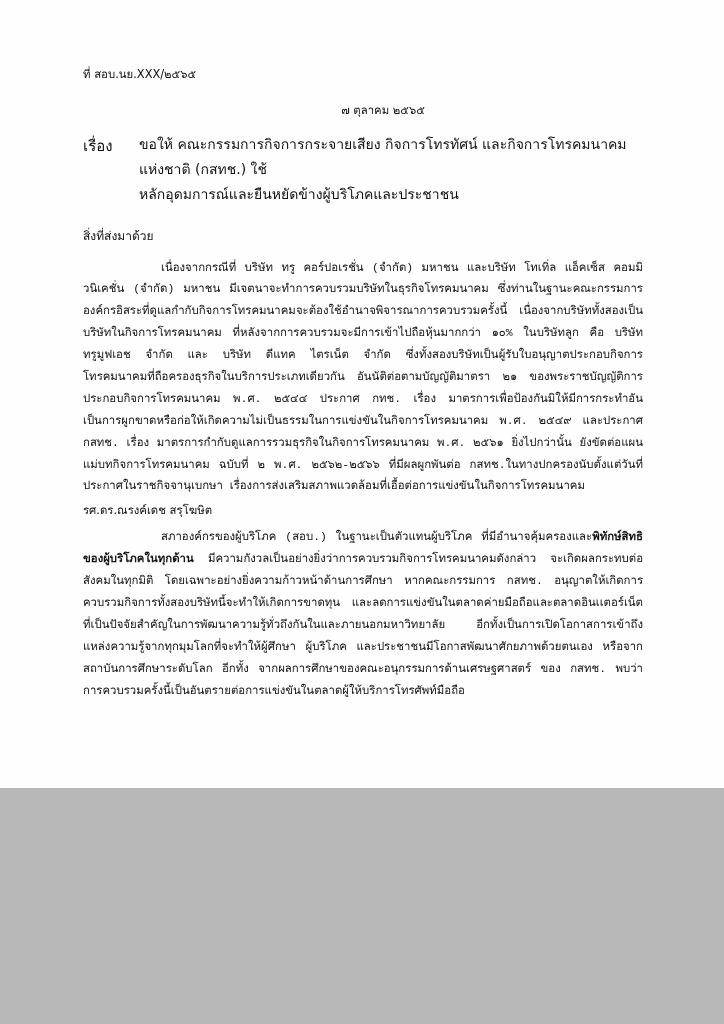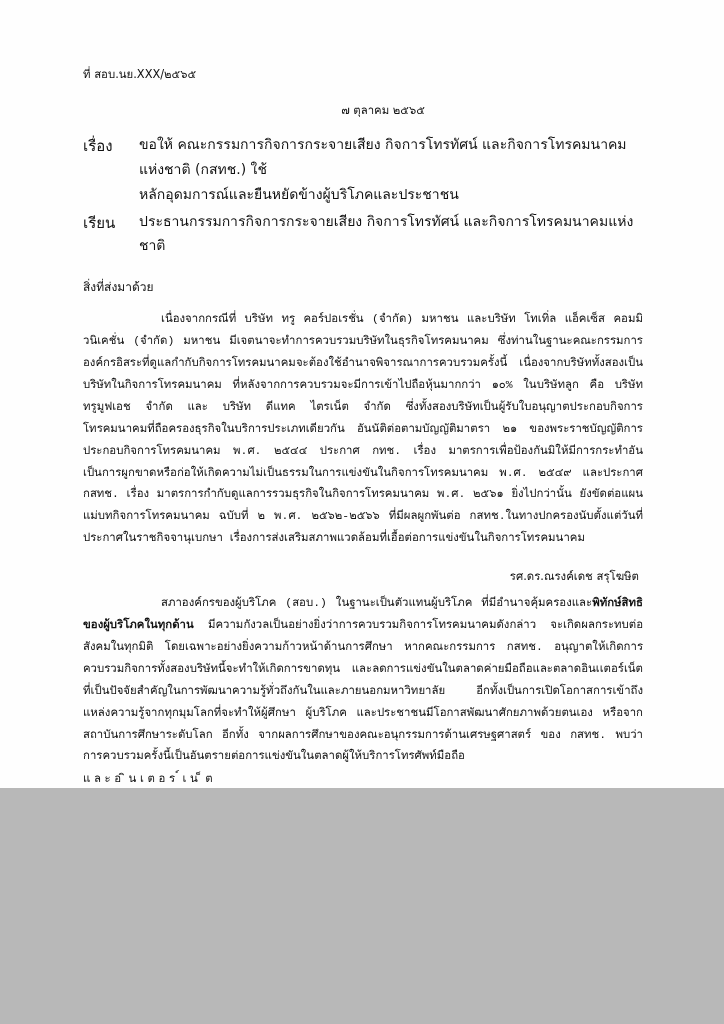--- a/index.html
+++ b/index.html
@@ -81,24 +81,24 @@
   }
   .quote {
     margin: 8px 0 4px 0;
     padding-left: 96px;
     padding-right: 10px;
     text-align: justify;
     font-size: 11.4px;
     line-height: 1.92;
   }
   .sign {
-    text-align: right;
+    text-align: left;
     font-size: 11.4px;
     line-height: 1.85;
-    margin-top: 16px;
+    margin-top: 2px;
     padding-right: 4px;
   }
   .para2 {
     margin-top: 6px;
   }
   .bold-seg {
     font-weight: bold;
   }
   .spread-line {
     display: block;
@@ -120,32 +120,27 @@
       <div class="date-line">๗ ตุลาคม ๒๕๖๕</div>
 
       <div class="field-row">
         <div class="field-label">เรื่อง</div>
         <div class="field-value">
           <span>ขอให้ คณะกรรมการกิจการกระจายเสียง กิจการโทรทัศน์ และกิจการโทรคมนาคมแห่งชาติ (กสทช.) ใช้</span>
           <span class="l2">หลักอุดมการณ์และยืนหยัดข้างผู้บริโภคและประชาชน</span>
         </div>
       </div>
 
-      <div class="field-row">
-        <div class="field-label">เรียน</div>
-        <div class="field-value">ประธานกรรมการกิจการกระจายเสียง กิจการโทรทัศน์ และกิจการโทรคมนาคมแห่งชาติ</div>
-      </div>
 
       <div class="attach">สิ่งที่ส่งมาด้วย</div>
 
       <div class="para"><span class="indent-first"></span><span>เนื่องจากกรณีที่ บริษัท ทรู คอร์ปอเรชั่น (จำกัด) มหาชน และบริษัท โทเทิ่ล แอ็คเซ็ส คอม</span><span>มิวนิเคชั่น (จำกัด) มหาชน มีเจตนาจะทำการควบรวมบริษัทในธุรกิจโทรคมนาคม ซึ่งท่านในฐานะคณะกรรมการองค์กรอิสระที่ดูแลกำกับกิจการโทรคมนาคมจะต้องใช้อำนาจพิจารณาการควบรวมครั้งนี้ เนื่องจากบริษัททั้งสองเป็นบริษัทในกิจการโทรคมนาคม ที่หลังจากการควบรวมจะมีการเข้าไปถือหุ้นมากกว่า ๑๐% ในบริษัทลูก คือ บริษัท ทรูมูฟเอช จำกัด และ บริษัท ดีแทค ไตรเน็ต จำกัด ซึ่งทั้งสองบริษัทเป็นผู้รับใบอนุญาตประกอบกิจการโทรคมนาคมที่ถือครองธุรกิจในบริการประเภทเดียวกัน อันนัติต่อตามบัญญัติมาตรา ๒๑ ของพระราชบัญญัติการประกอบกิจการโทรคมนาคม พ.ศ. ๒๕๔๔ ประกาศ กทช. เรื่อง มาตรการเพื่อป้องกันมิให้มีการกระทำอันเป็นการผูกขาดหรือก่อให้เกิดความไม่เป็นธรรมในการแข่งขันในกิจการโทรคมนาคม พ.ศ. ๒๕๔๙ และประกาศ กสทช. เรื่อง มาตรการกำกับดูแลการรวมธุรกิจในกิจการโทรคมนาคม พ.ศ. ๒๕๖๑ ยิ่งไปกว่านั้น ยังขัดต่อแผนแม่บทกิจการโทรคมนาคม ฉบับที่ ๒ พ.ศ. ๒๕๖๒-๒๕๖๖ ที่มีผลผูกพันต่อ กสทช.ในทางปกครองนับตั้งแต่วันที่ประกาศในราชกิจจานุเบกษา เรื่องการส่งเสริมสภาพแวดล้อมที่เอื้อต่อการแข่งขันในกิจการโทรคมนาคม</span></div>
 
 
       <div class="sign">รศ.ดร.ณรงค์เดช สรุโฆษิต</div>
 
       <div class="para para2"><span class="indent-first"></span><span>สภาองค์กรของผู้บริโภค (สอบ.) ในฐานะเป็นตัวแทนผู้บริโภค ที่มีอำนาจคุ้มครองและ</span><span class="bold-seg">พิทักษ์สิทธิของผู้บริโภคในทุกด้าน</span><span> มีความกังวลเป็นอย่างยิ่งว่าการควบรวมกิจการโทรคมนาคมดังกล่าว จะเกิดผลกระทบต่อสังคมในทุกมิติ โดยเฉพาะอย่างยิ่งความก้าวหน้าด้านการศึกษา หากคณะกรรมการ กสทช. อนุญาตให้เกิดการควบรวมกิจการทั้งสองบริษัทนี้จะทำให้เกิดการขาดทุน และลดการแข่งขันในตลาดค่ายมือถือและตลาดอินเเตอร์เน็ตที่เป็นปัจจัยสำคัญในการพัฒนาความรู้ทั่วถึงกันในและภายนอกมหาวิทยาลัย อีกทั้งเป็นการเปิดโอกาสการเข้าถึงแหล่งความรู้จากทุกมุมโลกที่จะทำให้ผู้ศึกษา ผู้บริโภค และประชาชนมีโอกาสพัฒนาศักยภาพด้วยตนเอง หรือจากสถาบันการศึกษาระดับโลก อีกทั้ง จากผลการศึกษาของคณะอนุกรรมการด้านเศรษฐศาสตร์ ของ กสทช. พบว่า การควบรวมครั้งนี้เป็นอันตรายต่อการแข่งขันในตลาดผู้ให้บริการโทรศัพท์มือถือ</span></div>
 
-      <div class="spread-line">แ           ล          ะ          อ          ิ          น          เ          ต          อ          ร         ์          เ          น         ็          ต</div>
 
 
     </div>
   </div>
 </div>
 
 </body></html>

